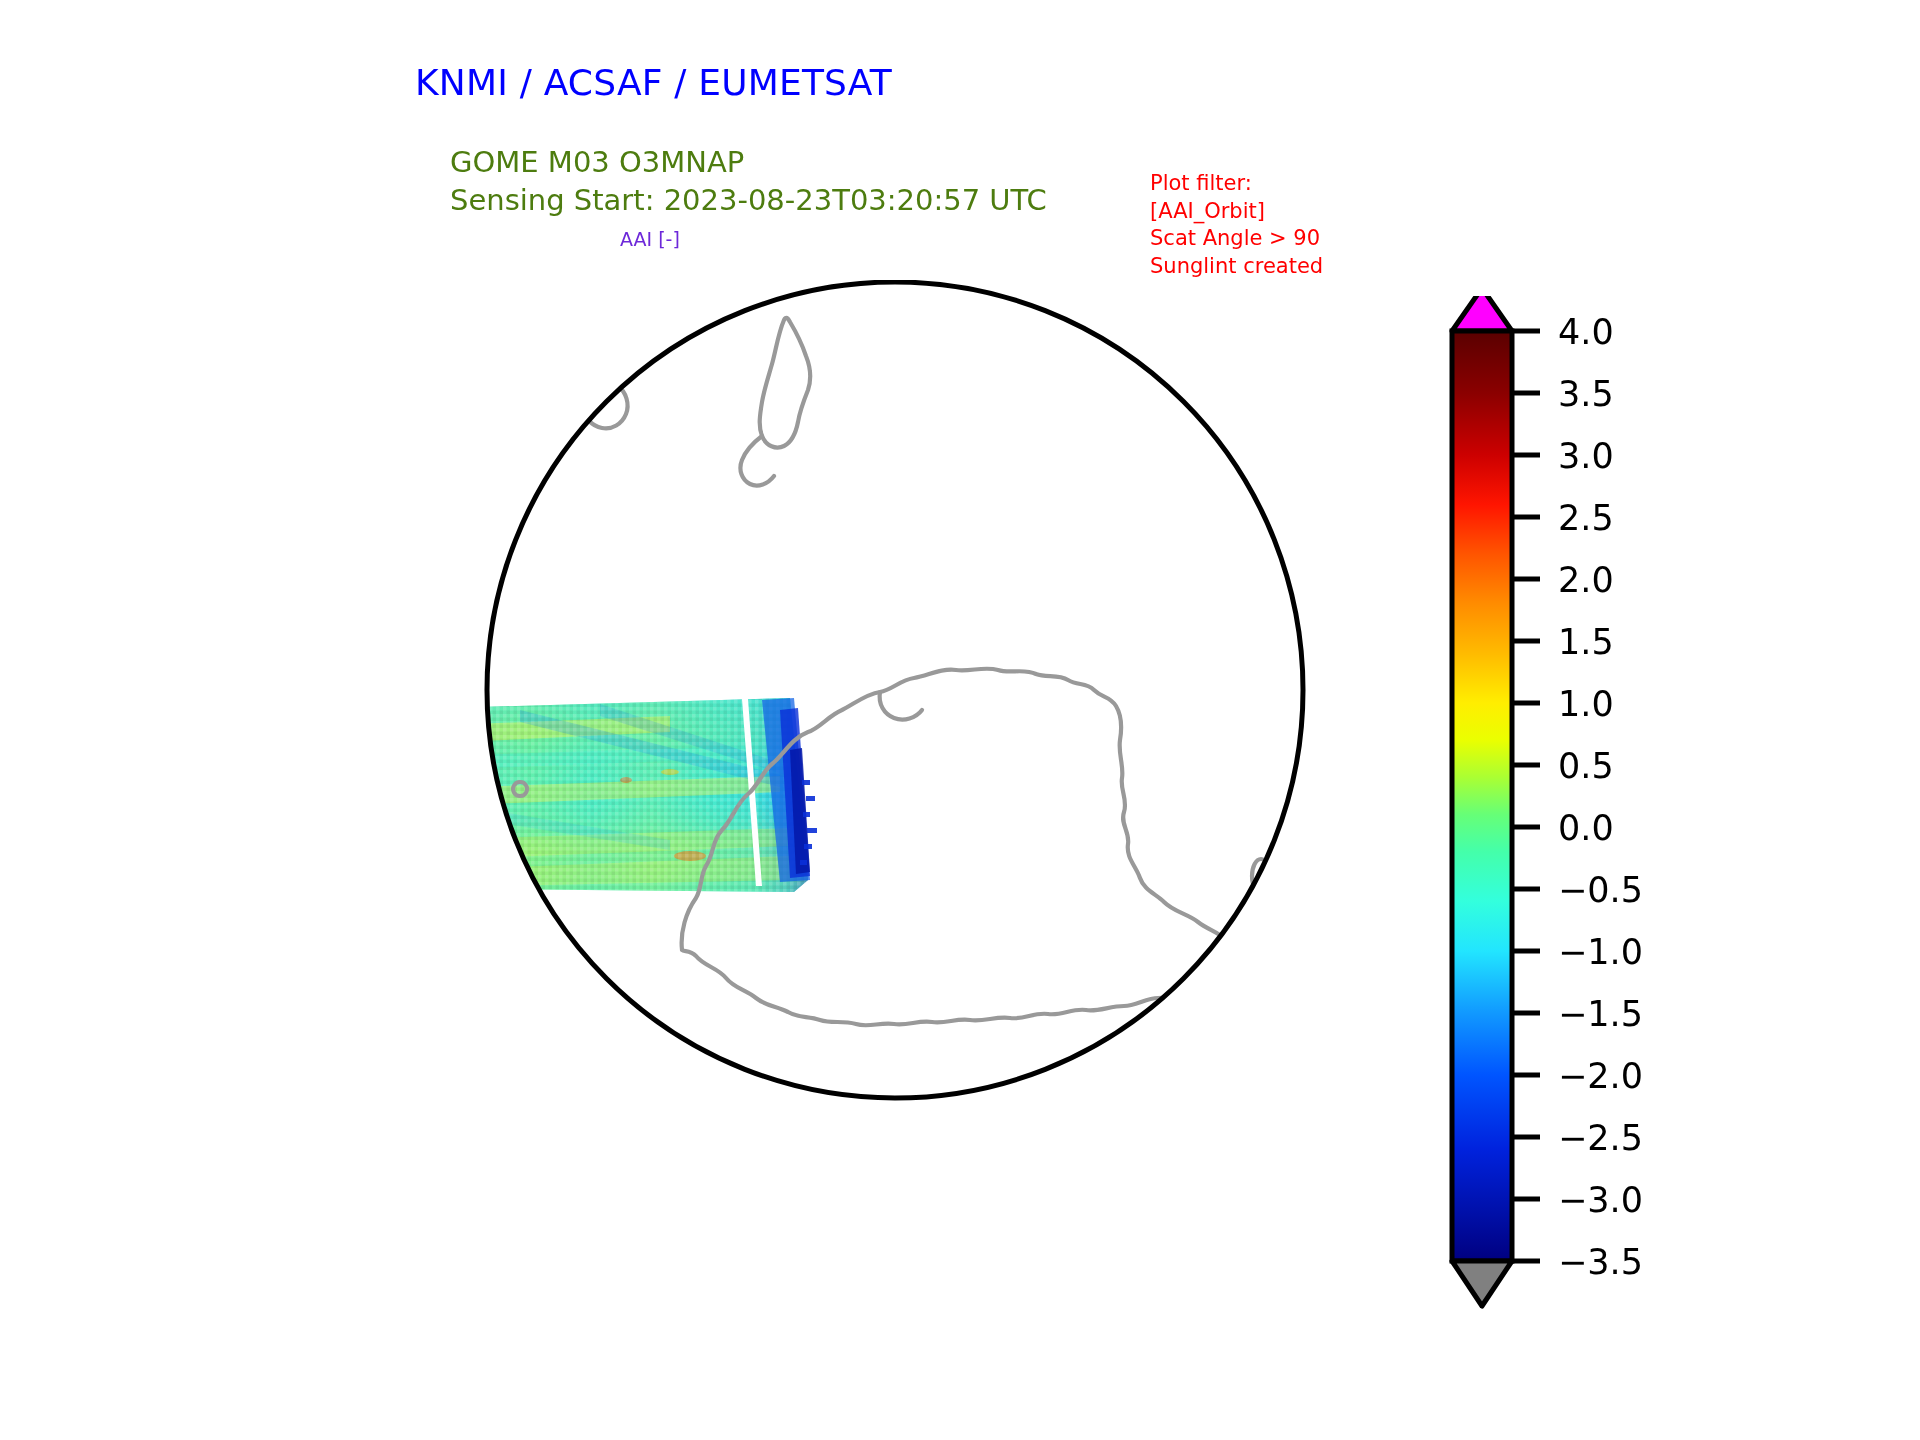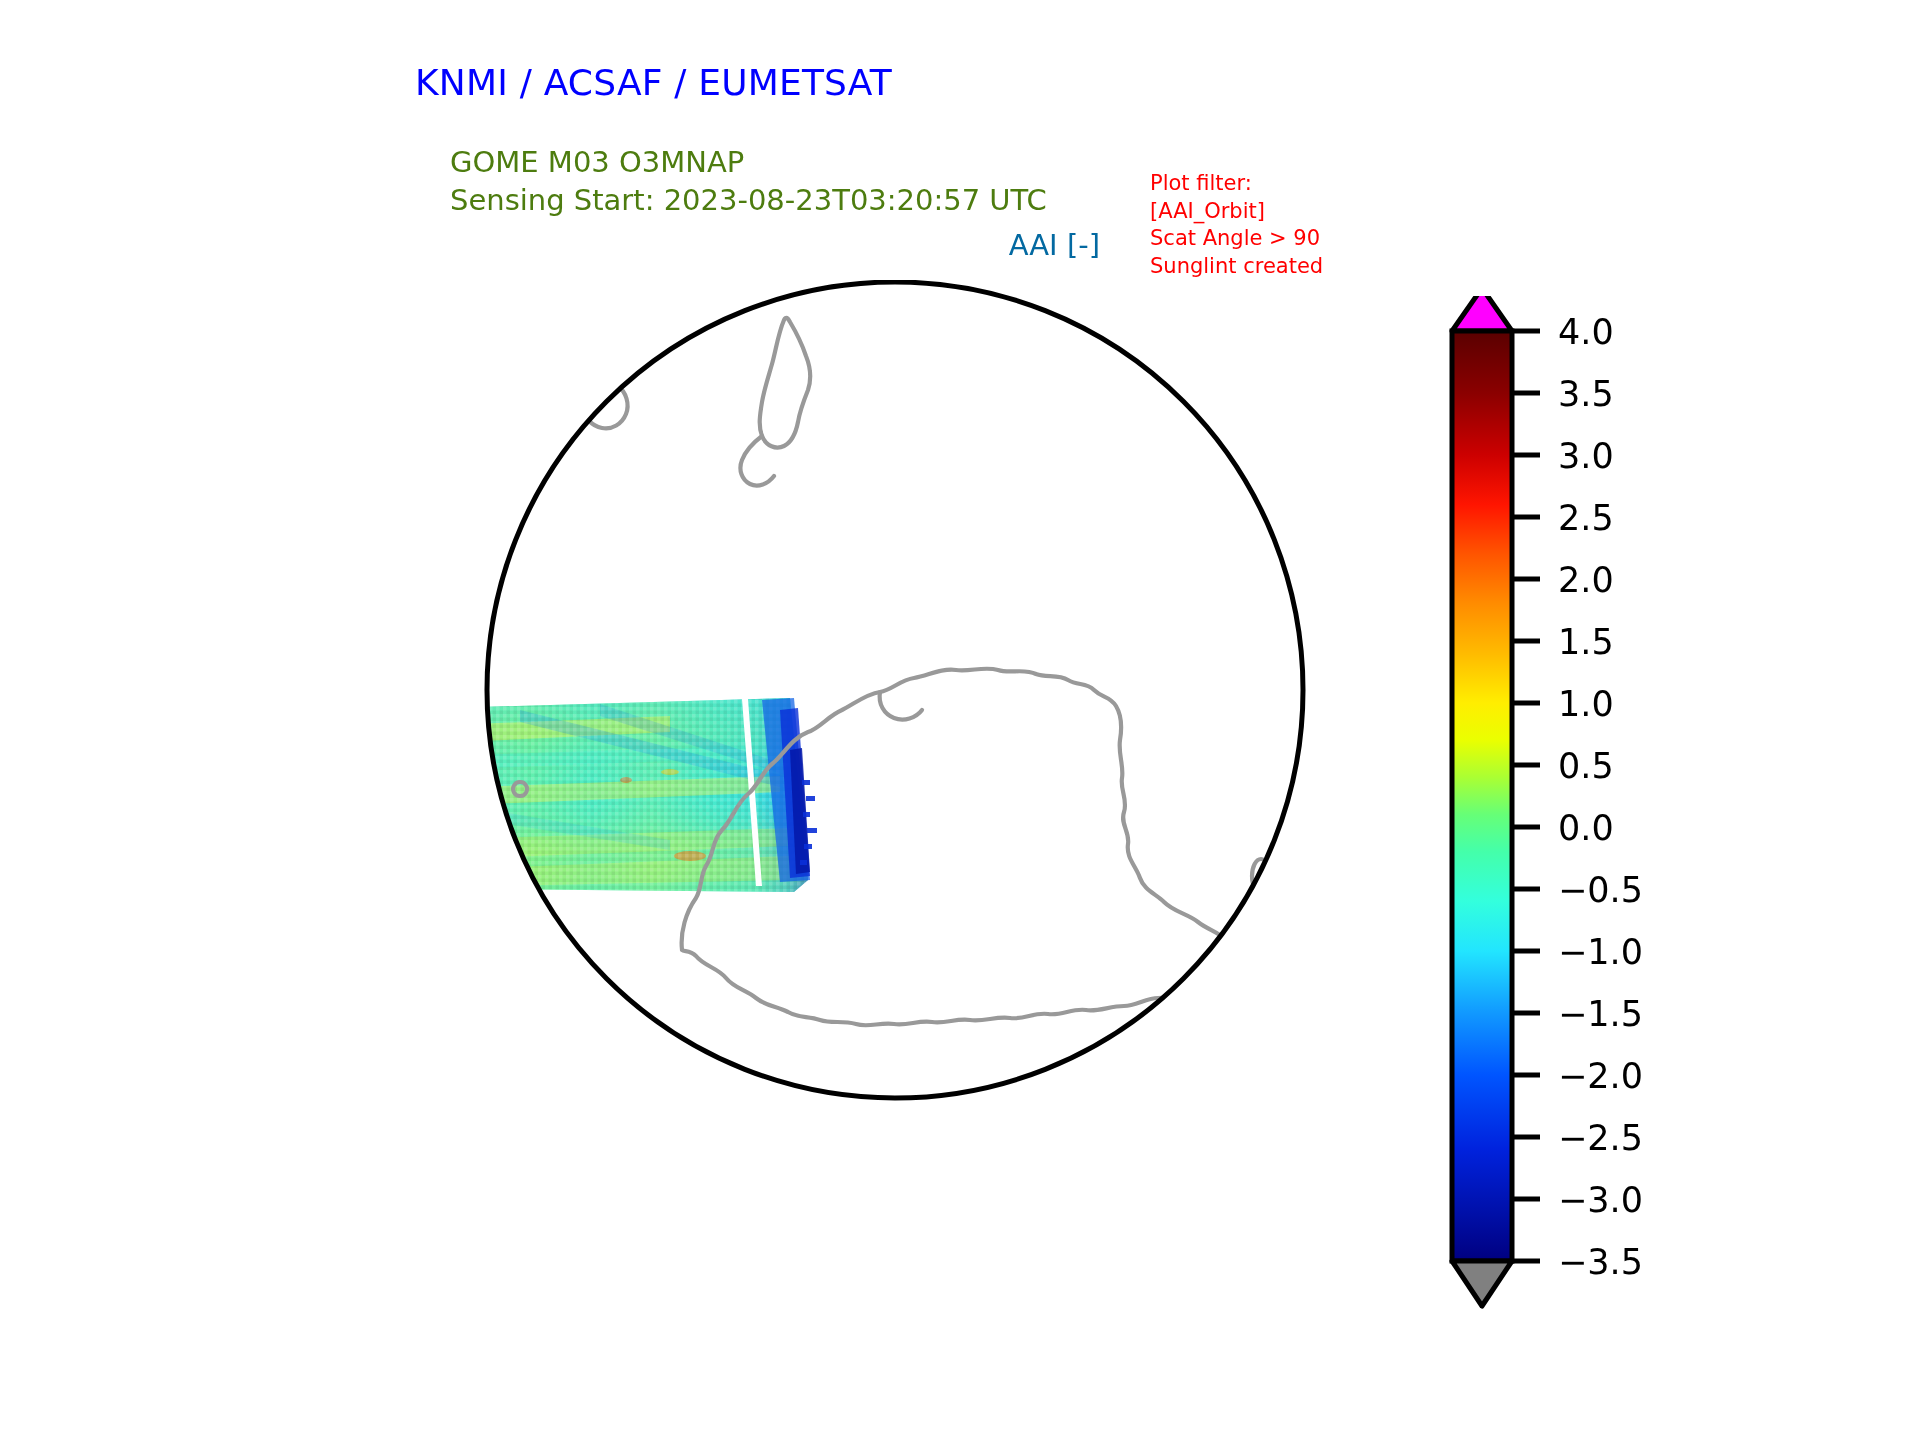--- a/index.html
+++ b/index.html
@@ -54,23 +54,23 @@
     text-align: left;
     font-size: 21px;
     color: #ff0000;
     line-height: 1.32;
   }
   .axis-title {
     position: absolute;
     left: 620px;
     top: 228px;
     width: 480px;
-    text-align: right;
-    font-size: 29px;
-    color: #0369a1;
+    text-align: left;
+    font-size: 19px;
+    color: #6d28d9;
   }
 
   
   .map-wrap {
     position: absolute;
     left: 380px;
     top: 280px;
     width: 1030px;
     height: 1040px;
   }

